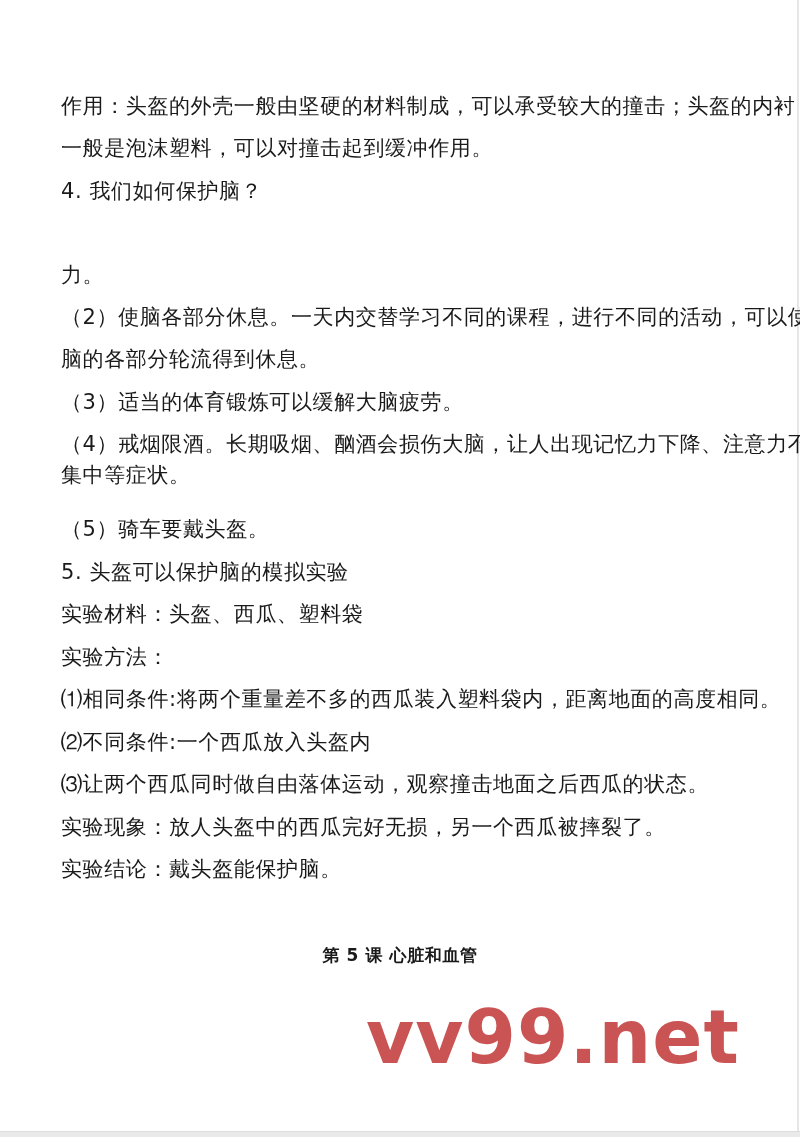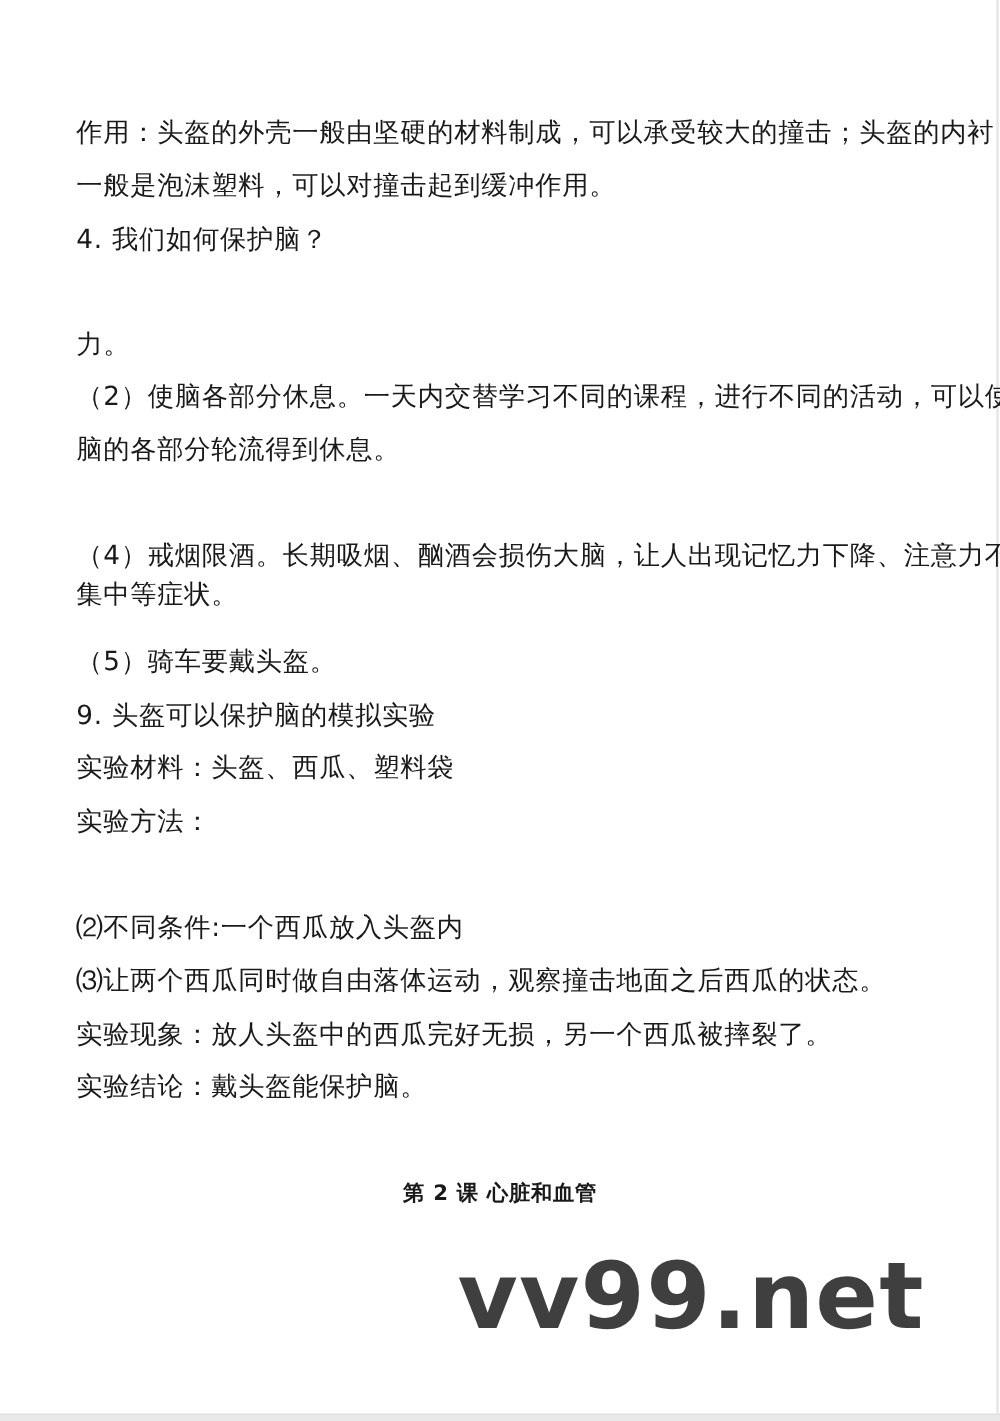--- a/index.html
+++ b/index.html
@@ -52,44 +52,46 @@
       letter-spacing: 0.6px;
     }
     .watermark {
       position: absolute;
       left: 366px;
       top: 1000px;
       font-family: "DejaVu Sans", sans-serif;
       font-weight: bold;
       font-size: 74px;
       line-height: 74px;
-      color: #000000;
+      color: #b91c1c;
       letter-spacing: 1px;
       opacity: 0.75;
       pointer-events: none;
     }
   </style>
 </head>
 <body>
 
 <div class="page">
   <div class="line" style="top:95px">作用：头盔的外壳一般由坚硬的材料制成，可以承受较大的撞击；头盔的内衬</div>
   <div class="line" style="top:137px">一般是泡沫塑料，可以对撞击起到缓冲作用。</div>
   <div class="line" style="top:180px">4. 我们如何保护脑？</div>
   <div class="line" style="top:264px">力。</div>
   <div class="line" style="top:306px">（2）使脑各部分休息。一天内交替学习不同的课程，进行不同的活动，可以使</div>
   <div class="line" style="top:348px">脑的各部分轮流得到休息。</div>
+  <div class="line" style="top:391px">（3）适当的体育锻炼可以缓解大脑疲劳。</div>
   <div class="line" style="top:433px">（4）戒烟限酒。长期吸烟、酗酒会损伤大脑，让人出现记忆力下降、注意力不</div>
   <div class="line" style="top:464px">集中等症状。</div>
   <div class="line" style="top:518px">（5）骑车要戴头盔。</div>
-  <div class="line" style="top:561px">9. 头盔可以保护脑的模拟实验</div>
+  <div class="line" style="top:561px">5. 头盔可以保护脑的模拟实验</div>
   <div class="line" style="top:603px">实验材料：头盔、西瓜、塑料袋</div>
   <div class="line" style="top:646px">实验方法：</div>
+  <div class="line" style="top:688px">⑴相同条件:将两个重量差不多的西瓜装入塑料袋内，距离地面的高度相同。</div>
   <div class="line" style="top:773px">⑶让两个西瓜同时做自由落体运动，观察撞击地面之后西瓜的状态。</div>
   <div class="line" style="top:731px">⑵不同条件:一个西瓜放入头盔内</div>
   <div class="line" style="top:816px">实验现象：放人头盔中的西瓜完好无损，另一个西瓜被摔裂了。</div>
   <div class="line" style="top:858px">实验结论：戴头盔能保护脑。</div>
 
-  <div class="heading" style="top:944px">第 2 课  心脏和血管</div>
+  <div class="heading" style="top:944px">第 5 课  心脏和血管</div>
 
   <div class="watermark">vv99.net</div>
 </div>
 <div class="bottom-band"></div>
 
 </body></html>

